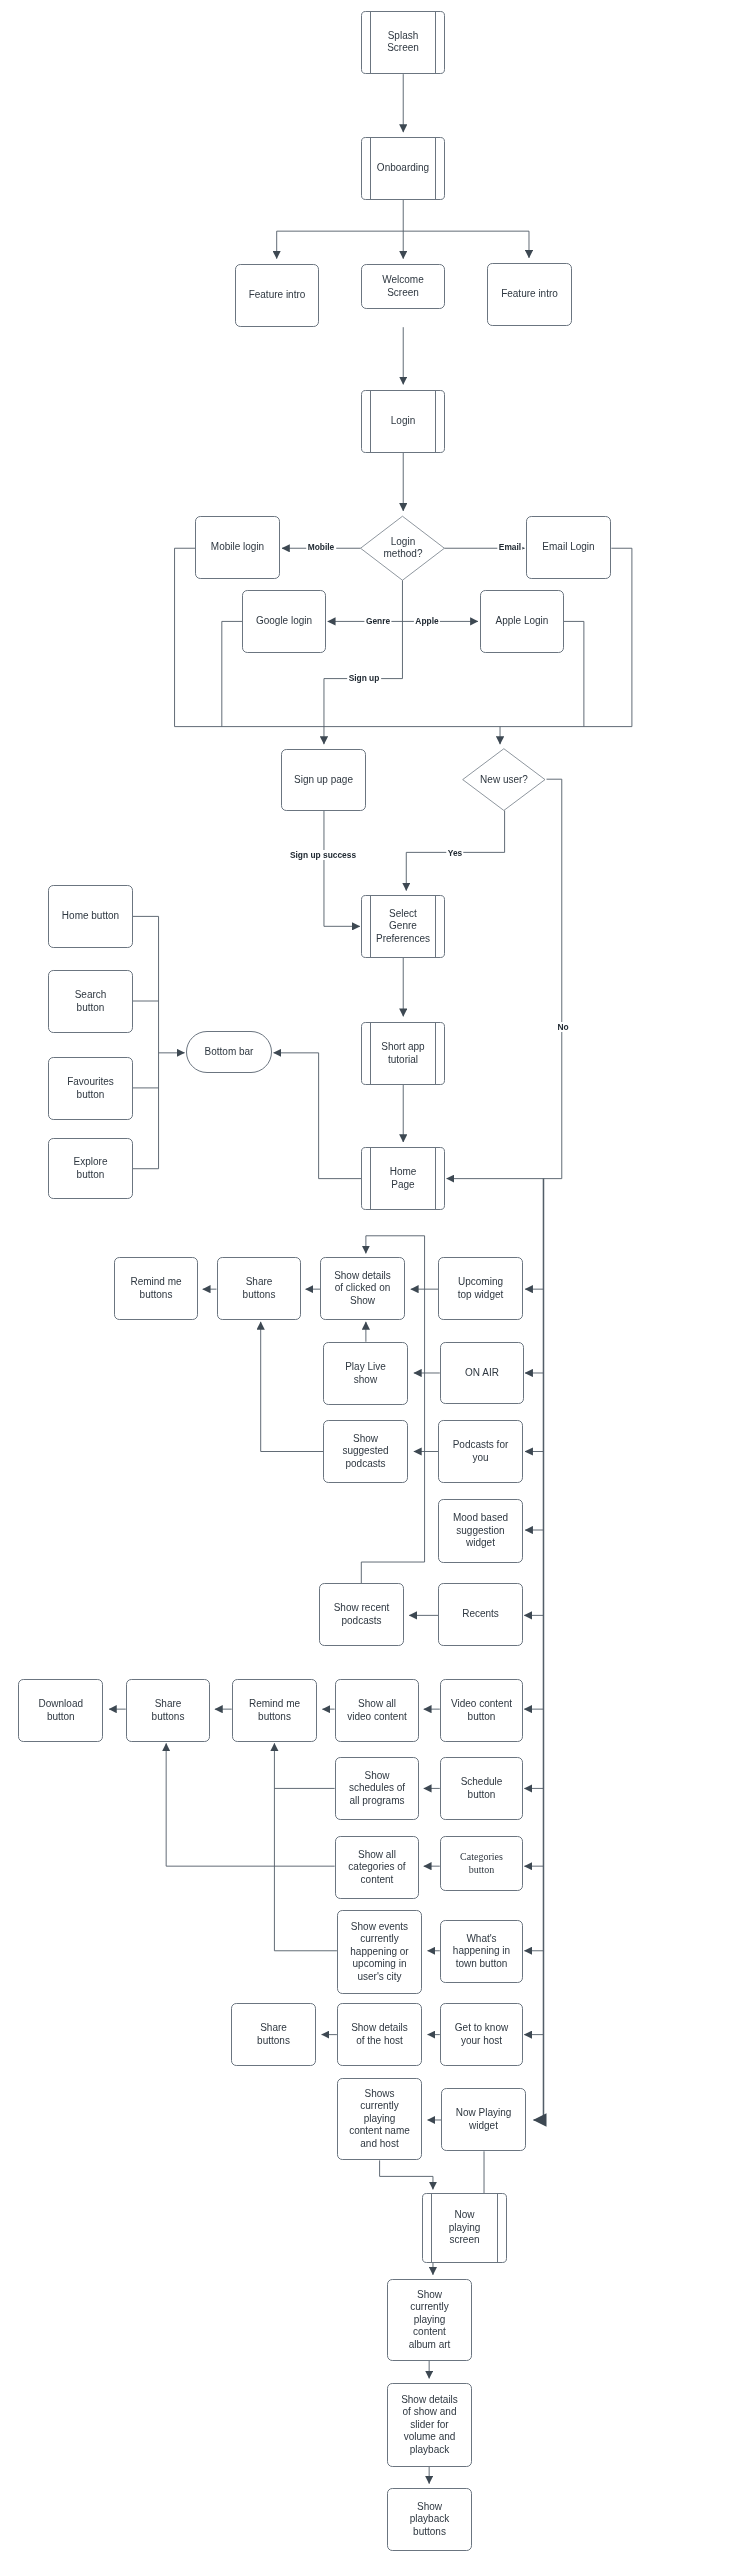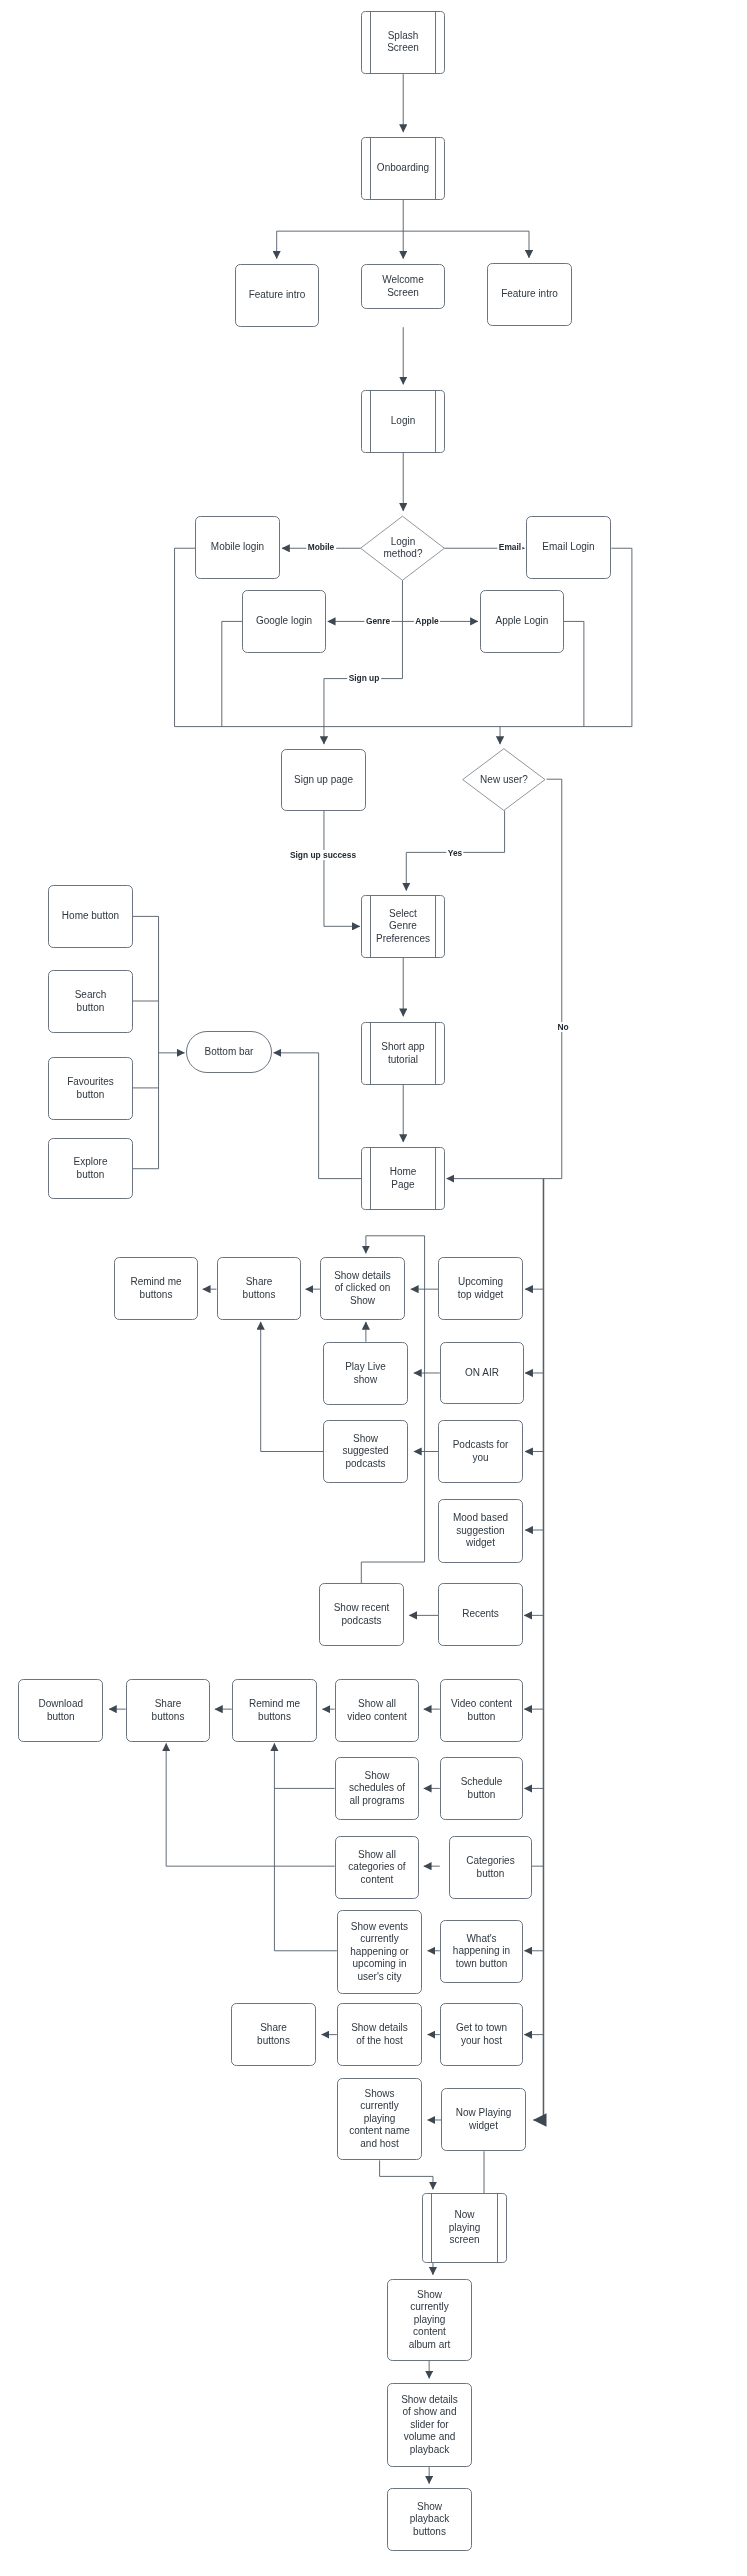--- a/index.html
+++ b/index.html
@@ -265,21 +265,21 @@
       </div>
       <div class="node rect" style="left: 440px; top: 1757px; width: 83px; height: 63px;">
         <span class="lbl">Schedule
 button</span>
       </div>
       <div class="node rect" style="left: 335px; top: 1836px; width: 84px; height: 63px;">
         <span class="lbl">Show all
 categories of
 content</span>
       </div>
-      <div class="node rect" style="left: 449px; top: 1836px; width: 83px; height: 63px;">
+      <div class="node rect" style="left: 440px; top: 1836px; width: 83px; height: 55px; font-family: Liberation Serif, serif;">
         <span class="lbl">Categories
 button</span>
       </div>
       <div class="node rect" style="left: 337px; top: 1910px; width: 85px; height: 84px;">
         <span class="lbl">Show events
 currently
 happening or
 upcoming in
 user's city</span>
       </div>
@@ -290,21 +290,21 @@
       </div>
       <div class="node rect" style="left: 231px; top: 2003px; width: 85px; height: 63px;">
         <span class="lbl">Share
 buttons</span>
       </div>
       <div class="node rect" style="left: 337px; top: 2003px; width: 85px; height: 63px;">
         <span class="lbl">Show details
 of the host</span>
       </div>
       <div class="node rect" style="left: 440px; top: 2003px; width: 83px; height: 63px;">
-        <span class="lbl">Get to town
+        <span class="lbl">Get to know
 your host</span>
       </div>
       <div class="node rect" style="left: 337px; top: 2078px; width: 85px; height: 82px;">
         <span class="lbl">Shows
 currently
 playing
 content name
 and host</span>
       </div>
       <div class="node rect" style="left: 441px; top: 2088px; width: 85px; height: 63px;">

